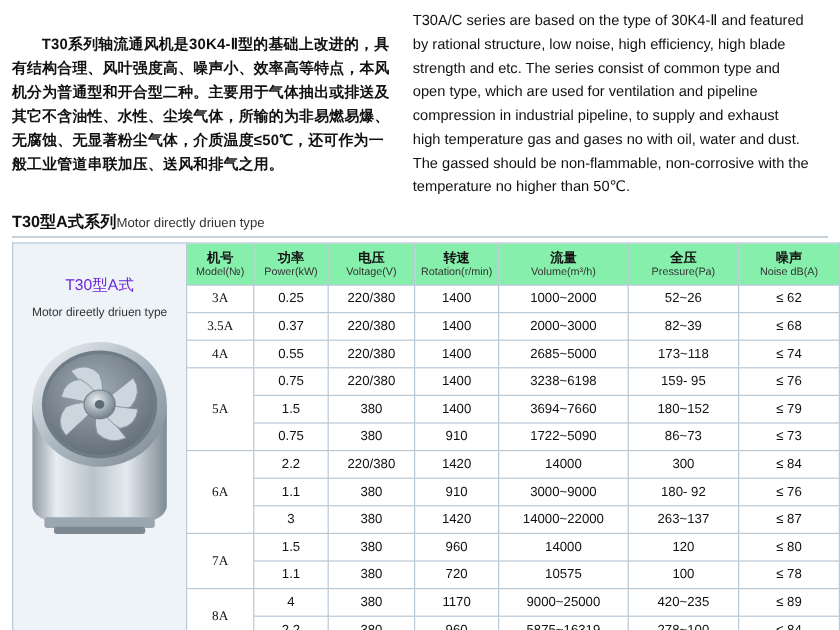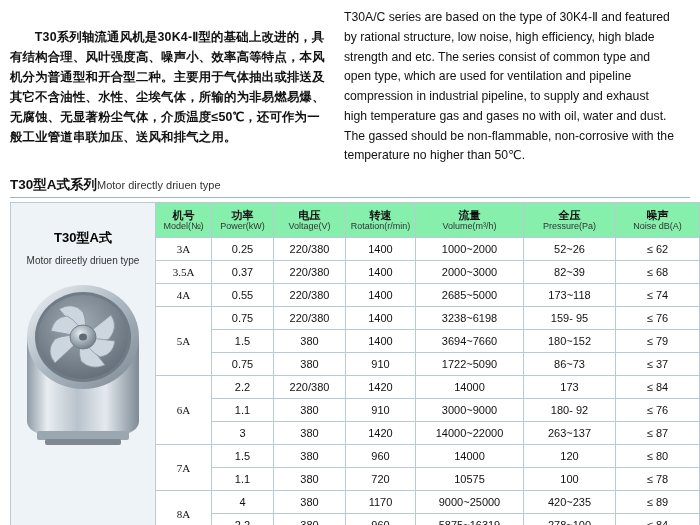--- a/index.html
+++ b/index.html
@@ -73,22 +73,22 @@
     border-right: none;
     background: #eef3f7;
     position: relative;
   }
   .fan-label {
     text-align: center;
     padding-top: 26px;
   }
   .fan-label .cn {
     font-size: 13px;
-    font-weight: bold;
-    color: #000000;
+    font-weight: normal;
+    color: #6d28d9;
   }
   .fan-label .en {
     font-size: 10px;
     color: #333;
     margin-top: 8px;
   }
   .fan-art {
     position: absolute;
     left: 0;
     top: 68px;
@@ -290,29 +290,29 @@
             <td>3694~7660</td>
             <td>180~152</td>
             <td>≤ 79</td>
           </tr>
           <tr>
             <td>0.75</td>
             <td>380</td>
             <td>910</td>
             <td>1722~5090</td>
             <td>86~73</td>
-            <td>≤ 37</td>
+            <td>≤ 73</td>
           </tr>
           <tr>
             <td class="model" rowspan="3">6A</td>
             <td>2.2</td>
             <td>220/380</td>
             <td>1420</td>
             <td>14000</td>
-            <td>173</td>
+            <td>300</td>
             <td>≤ 84</td>
           </tr>
           <tr>
             <td>1.1</td>
             <td>380</td>
             <td>910</td>
             <td>3000~9000</td>
             <td>180- 92</td>
             <td>≤ 76</td>
           </tr>

